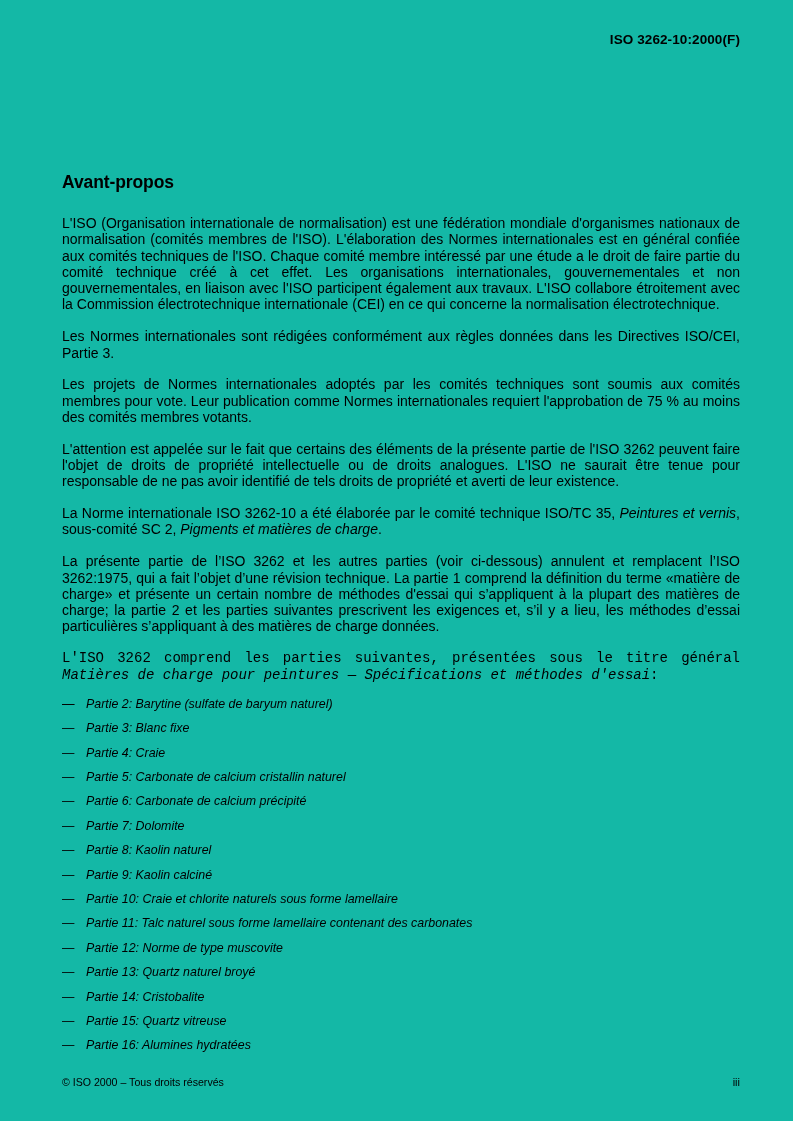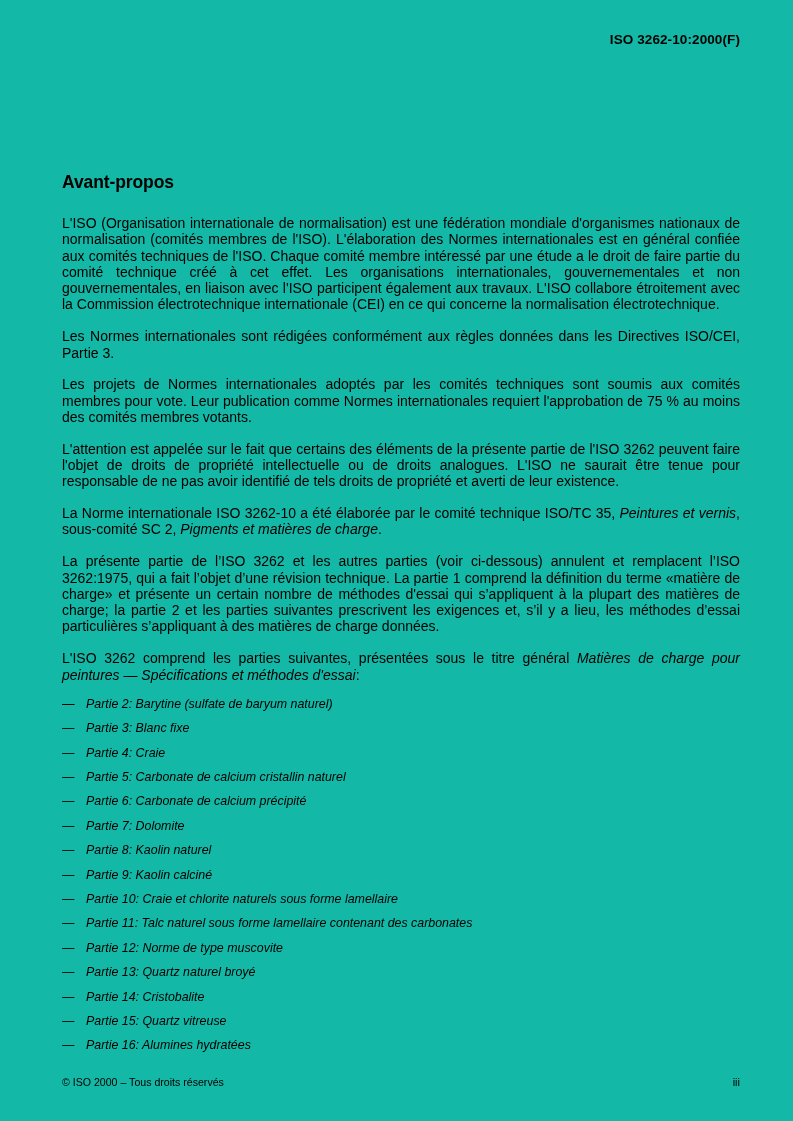--- a/index.html
+++ b/index.html
@@ -44,20 +44,21 @@
   p.para {
     font-size: 14px;
     line-height: 16.3px;
     text-align: justify;
     margin: 0 0 15.5px 0;
     -webkit-hyphens: none;
     hyphens: none;
   }
   p.para:last-of-type {
     margin-bottom: 8px;
+    font-family: Liberation Mono, monospace;
   }
   .it {
     font-style: italic;
   }
   ul.parts-list {
     list-style: none;
     margin: 13px 0 0 0;
     padding: 0;
   }
   ul.parts-list li {

